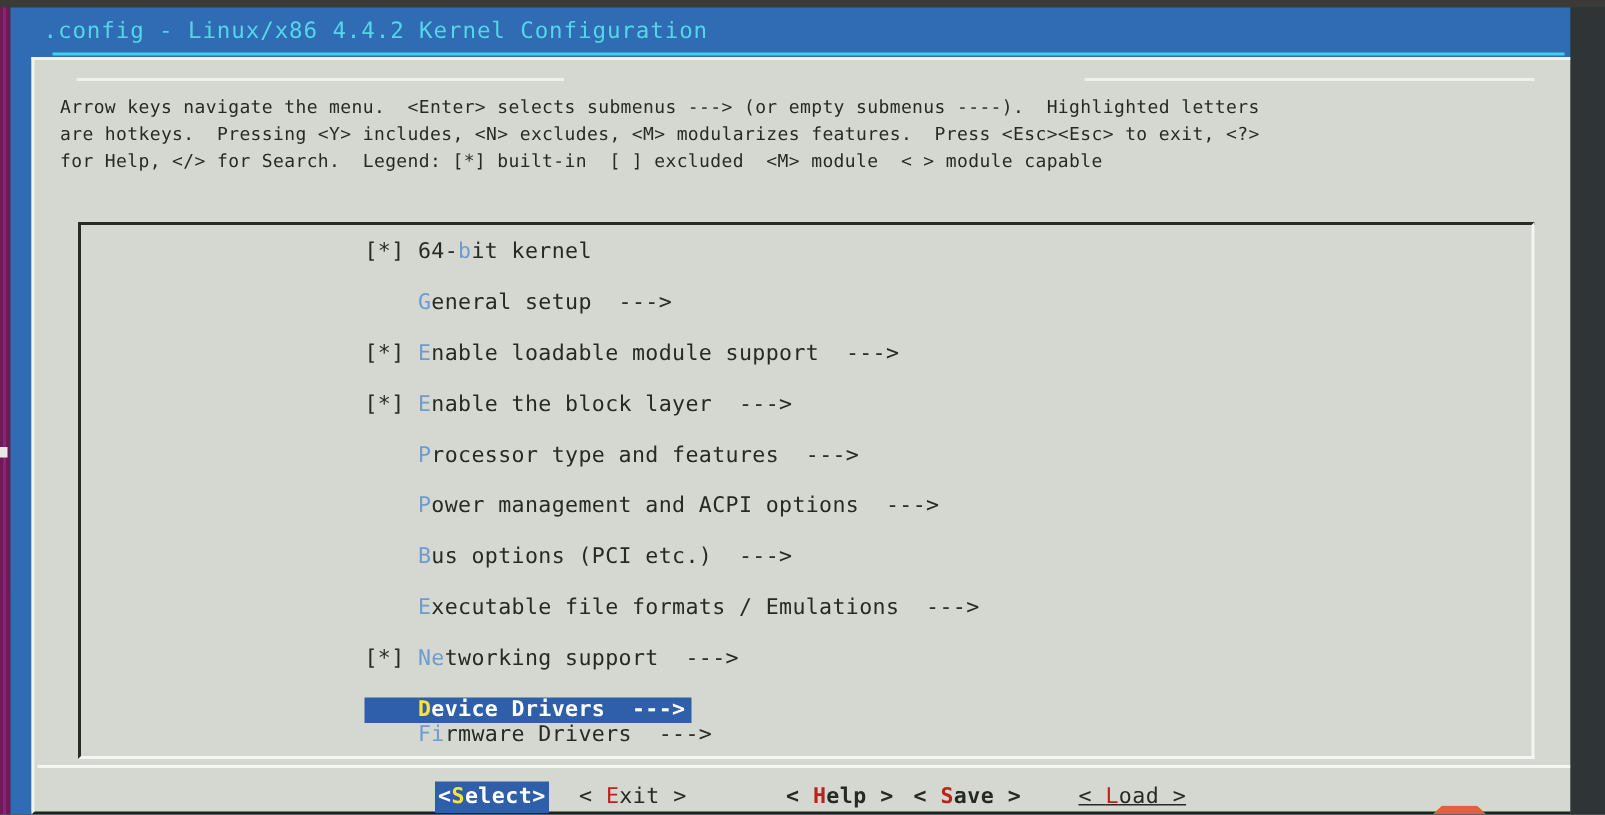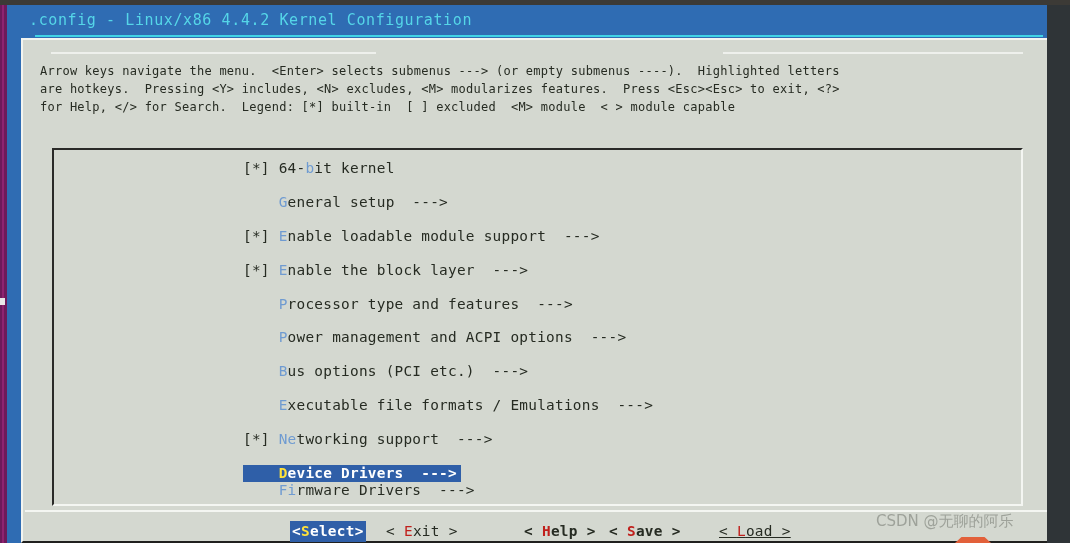--- a/index.html
+++ b/index.html
@@ -229,16 +229,15 @@
           <span class="btn" style="left: 586px; font-weight: bold;"><span>&lt; </span><span class="hot">S</span><span>ave &gt;</span></span>
           <span class="btn" style="left: 696px; text-decoration: underline;"><span>&lt; </span><span class="hot">L</span><span>oad &gt;</span></span>
         </div>
 
     </div>
 
   </div>
 
   <div class="right-strip"></div>
 
-  <div class="watermark">CSDN @无聊的阿乐</div>
   <div class="orange-mark"></div>
 
 </div>
 
 </body></html>

